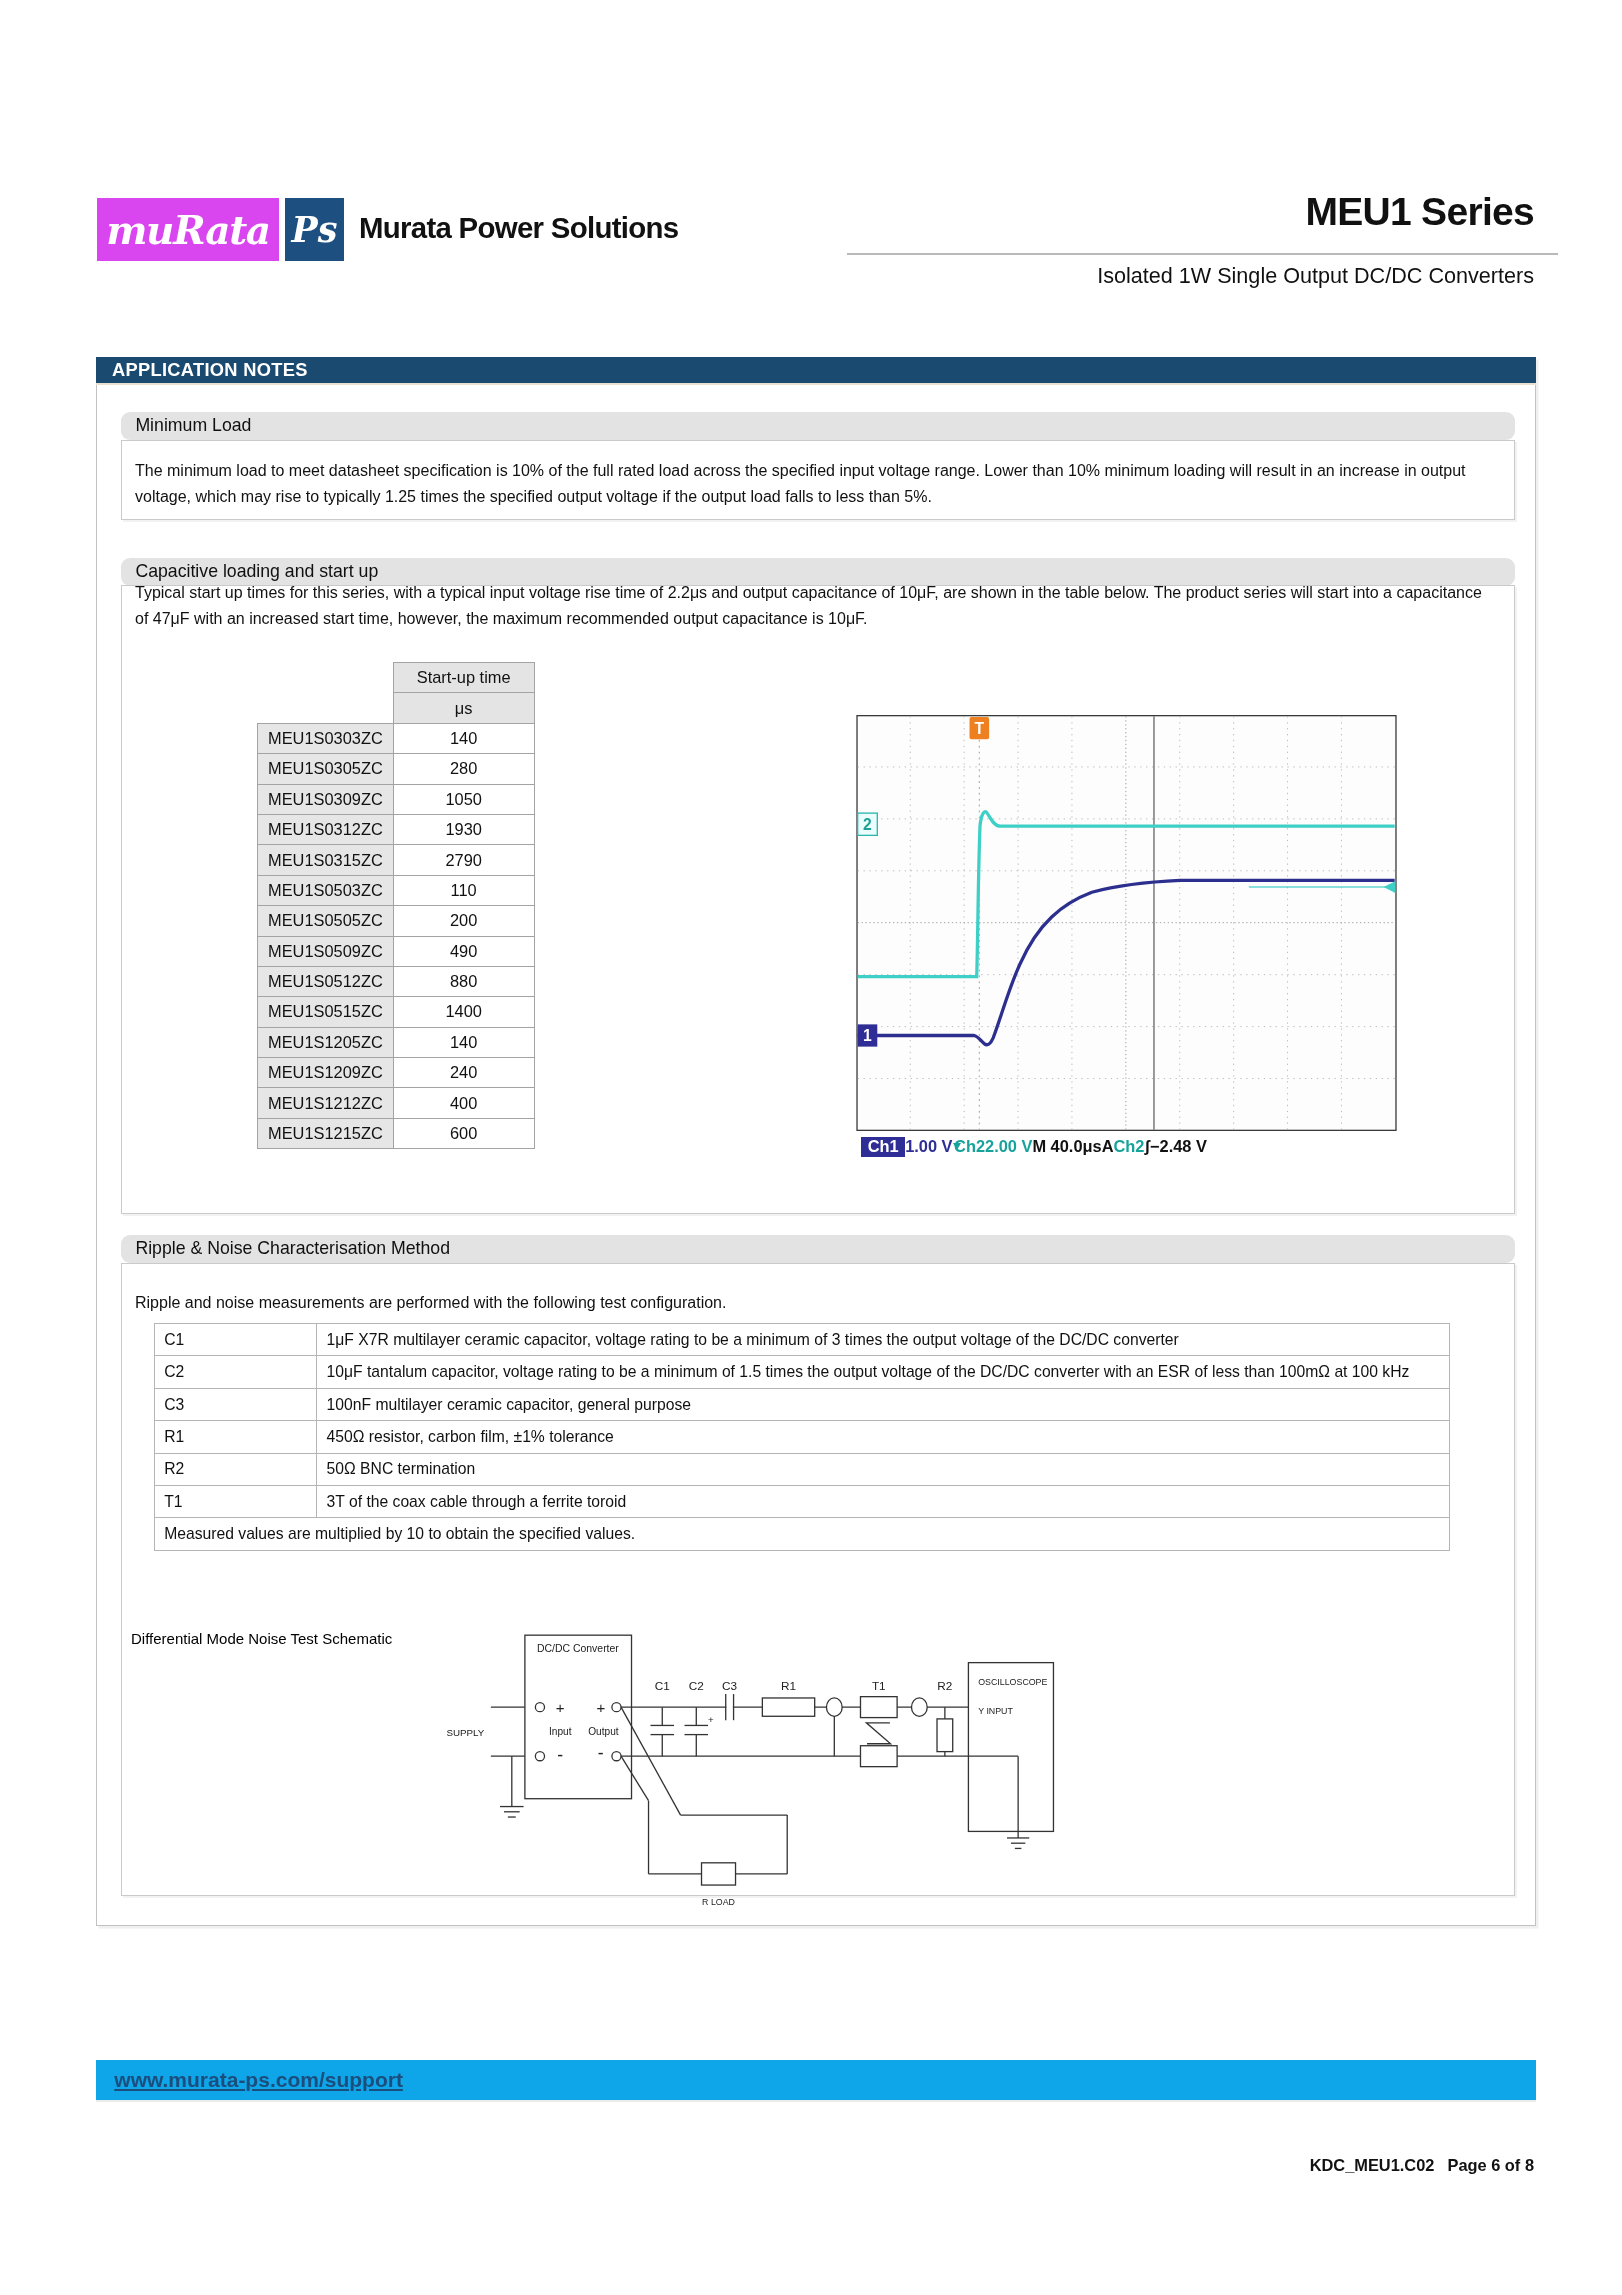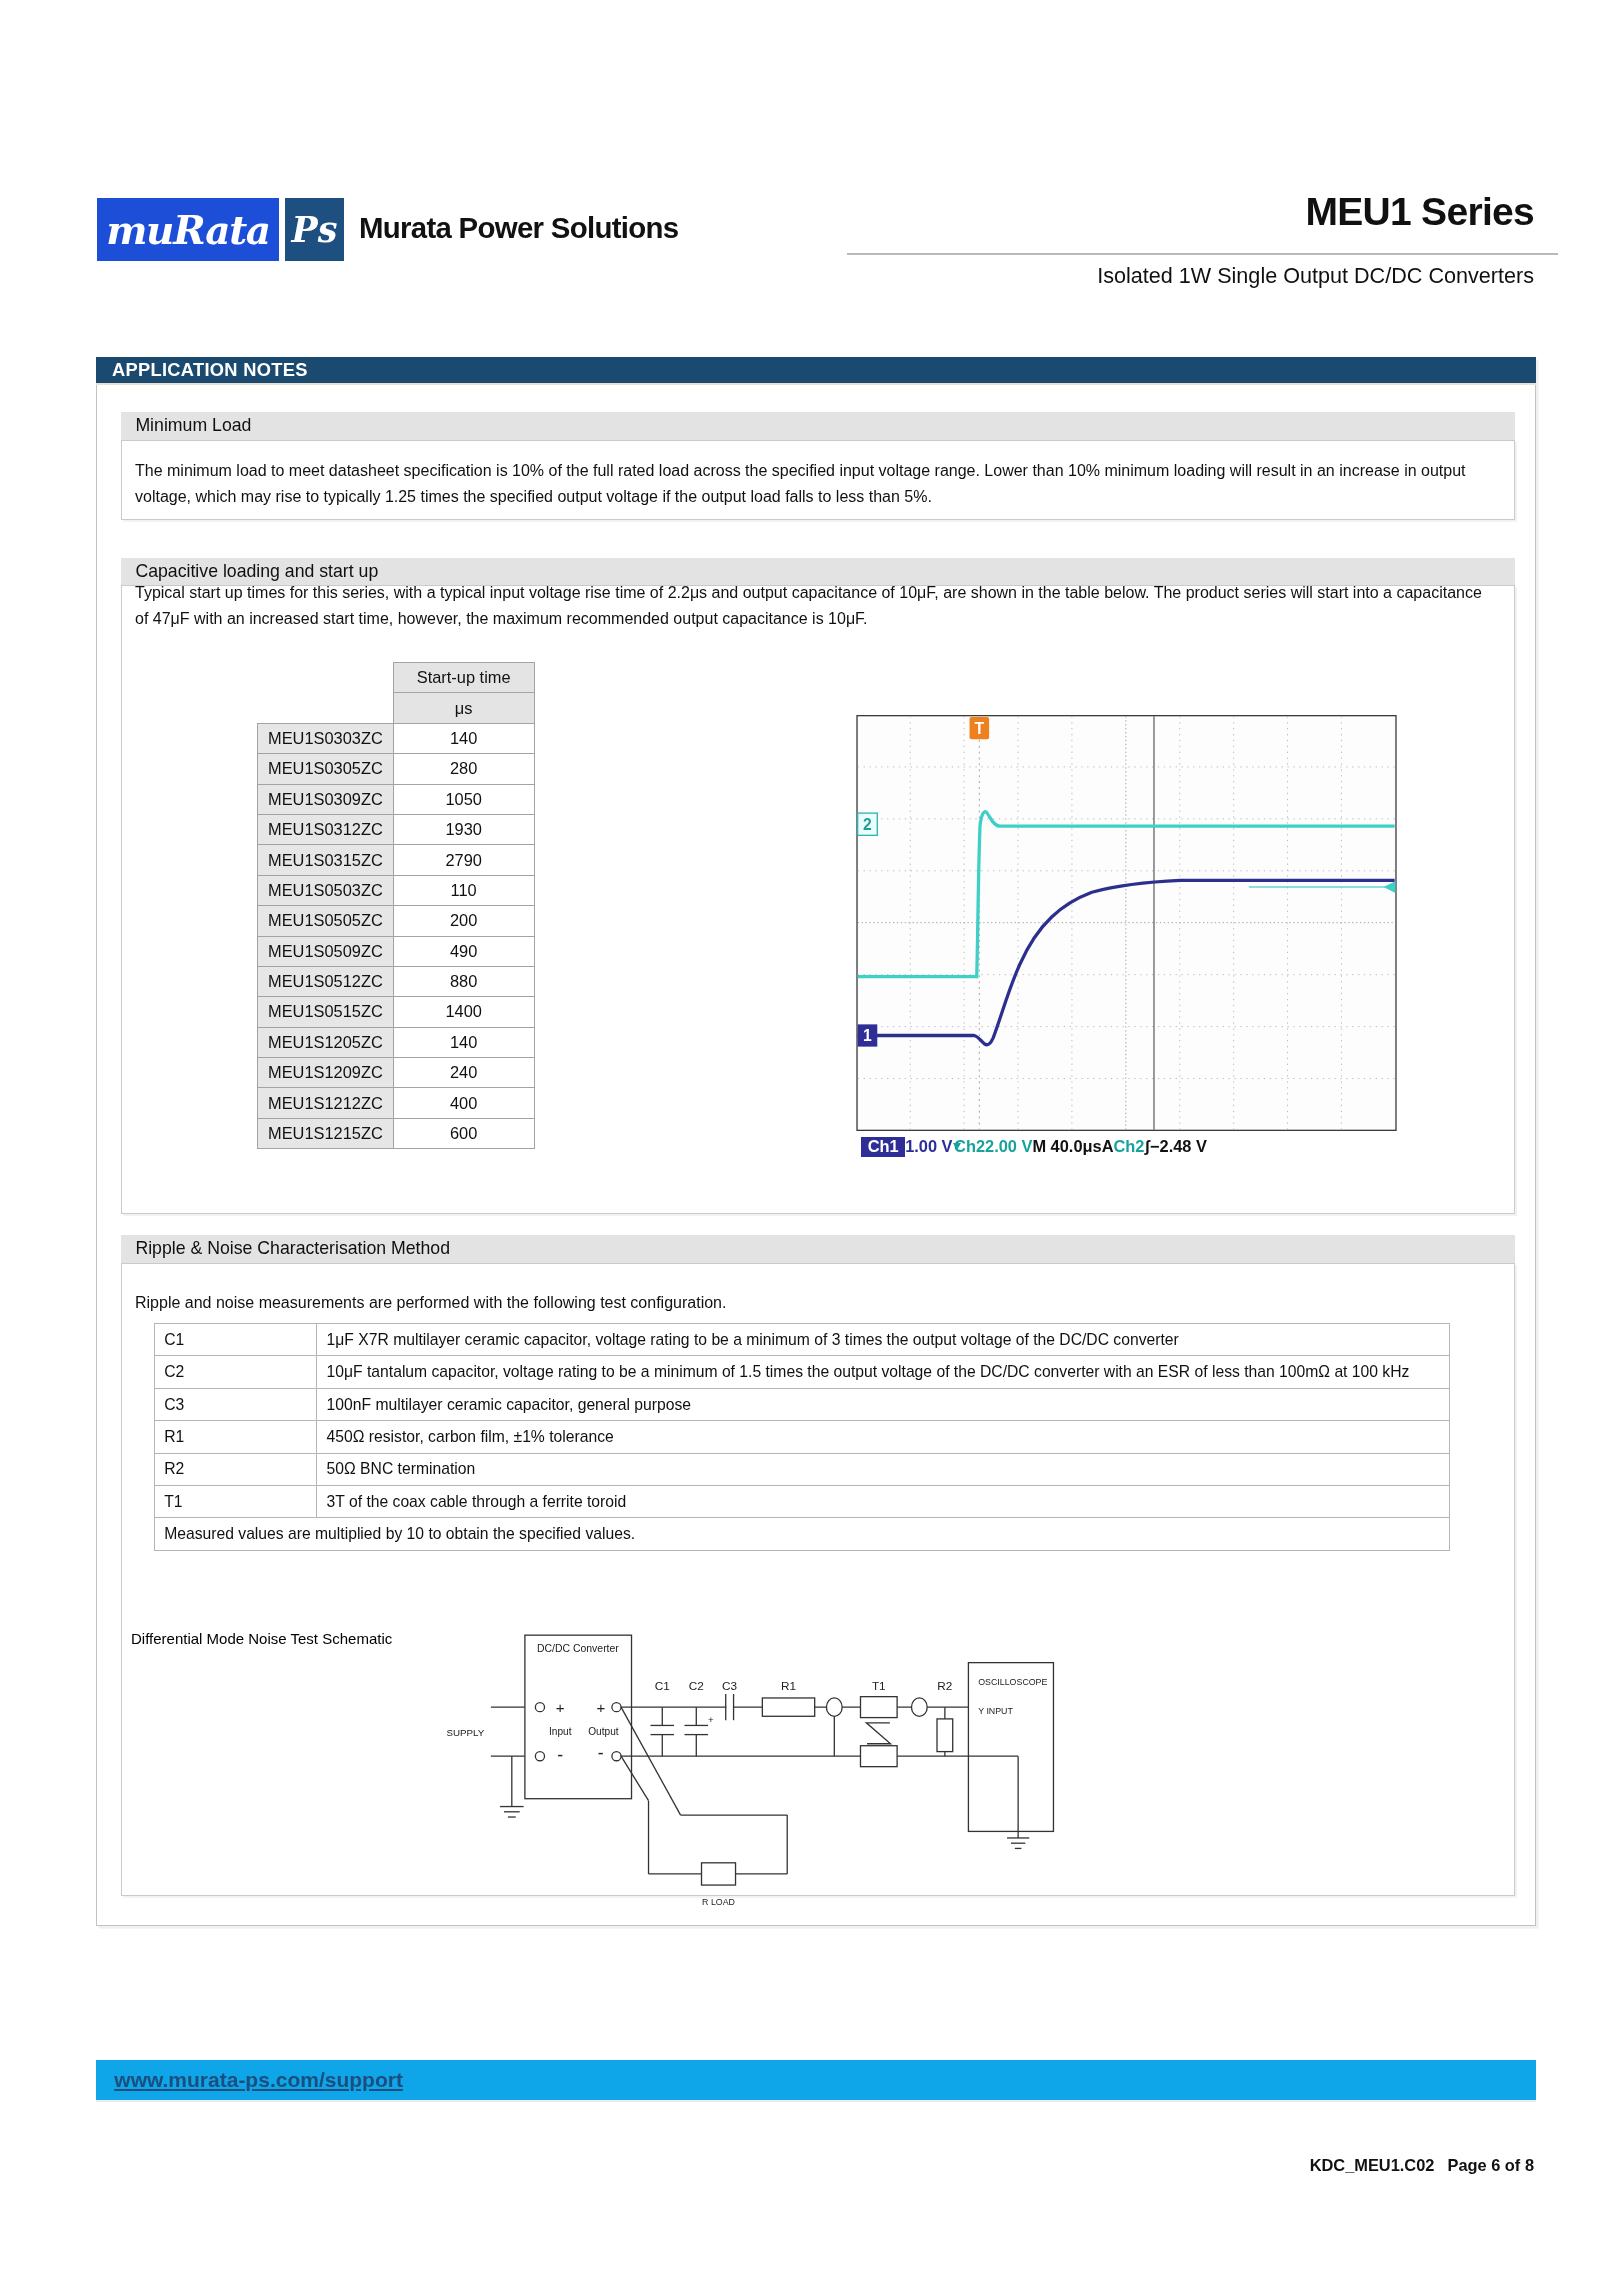--- a/index.html
+++ b/index.html
@@ -3,37 +3,37 @@
 <meta charset="utf-8">
 <style>
   html,body{margin:0;padding:0;}
   body{width:1622px;height:2295px;background:#ffffff;position:relative;
        font-family:"Liberation Sans", sans-serif;color:#111;}
   .abs{position:absolute;}
 
   
   .logo-box{display:flex;align-items:center;justify-content:center;color:#fff;
             font-family:"DejaVu Serif", serif;font-style:italic;font-weight:bold;}
-  #logo-red{left:97px;top:198px;width:182px;height:63px;background:#1d4ed8;font-size:39px;letter-spacing:-1.3px;}
+  #logo-red{left:97px;top:198px;width:182px;height:63px;background:#d946ef;font-size:39px;letter-spacing:-1.3px;}
   #logo-ps{left:285px;top:198px;width:59px;height:63px;background:#1d4f81;font-size:35px;}
   #company-name{left:359px;top:211px;font-size:29.4px;font-weight:bold;letter-spacing:-0.7px;}
   #series-title{right:88px;top:190px;font-size:39px;font-weight:bold;letter-spacing:-0.7px;}
   #header-rule{left:847px;top:253px;width:711px;height:2px;background:#b9b9b9;}
   #subtitle{right:88px;top:263px;font-size:21.6px;}
 
   
   #container{left:96px;top:357px;width:1440px;height:1569px;border:0.7px solid #c2c2c2;
              box-shadow:2.6px 2.6px 0 rgba(0,0,0,0.06);box-sizing:border-box;background:#fff;}
   #banner{left:96px;top:357px;width:1440px;height:27.5px;background:#1b4a71;color:#fff;
           display:flex;align-items:center;font-size:18.3px;font-weight:bold;letter-spacing:0.3px;
           padding-left:16px;box-sizing:border-box;border-bottom:2px solid #e9e0d2;}
 
   
   .section-bar{left:121px;width:1394px;height:27.5px;background:#e3e3e3;display:flex;align-items:center;
-               padding-left:14.4px;box-sizing:border-box;font-size:17.7px;color:#101010;}
+               padding-left:14.4px;box-sizing:border-box;font-size:17.7px;color:#101010;border-radius:9px;}
   .section-box{left:121px;width:1394px;background:#fff;border:0.7px solid #cacaca;box-sizing:border-box;
                box-shadow:2px 2px 0 rgba(0,0,0,0.05);}
   #minload-bar{top:412px;}   #minload-box{top:440px;height:80px;}
   #cap-bar{top:558px;}       #cap-box{top:585px;height:629px;}
   #ripple-bar{top:1235px;}   #ripple-box{top:1263px;height:633px;}
   .body-text{font-size:16px;line-height:25.5px;color:#111;}
   #minload-text{left:135px;top:458px;width:1361px;}
   #cap-text{left:135px;top:580px;width:1361px;}
   #ripple-text{left:135px;top:1290px;width:1361px;}
 

